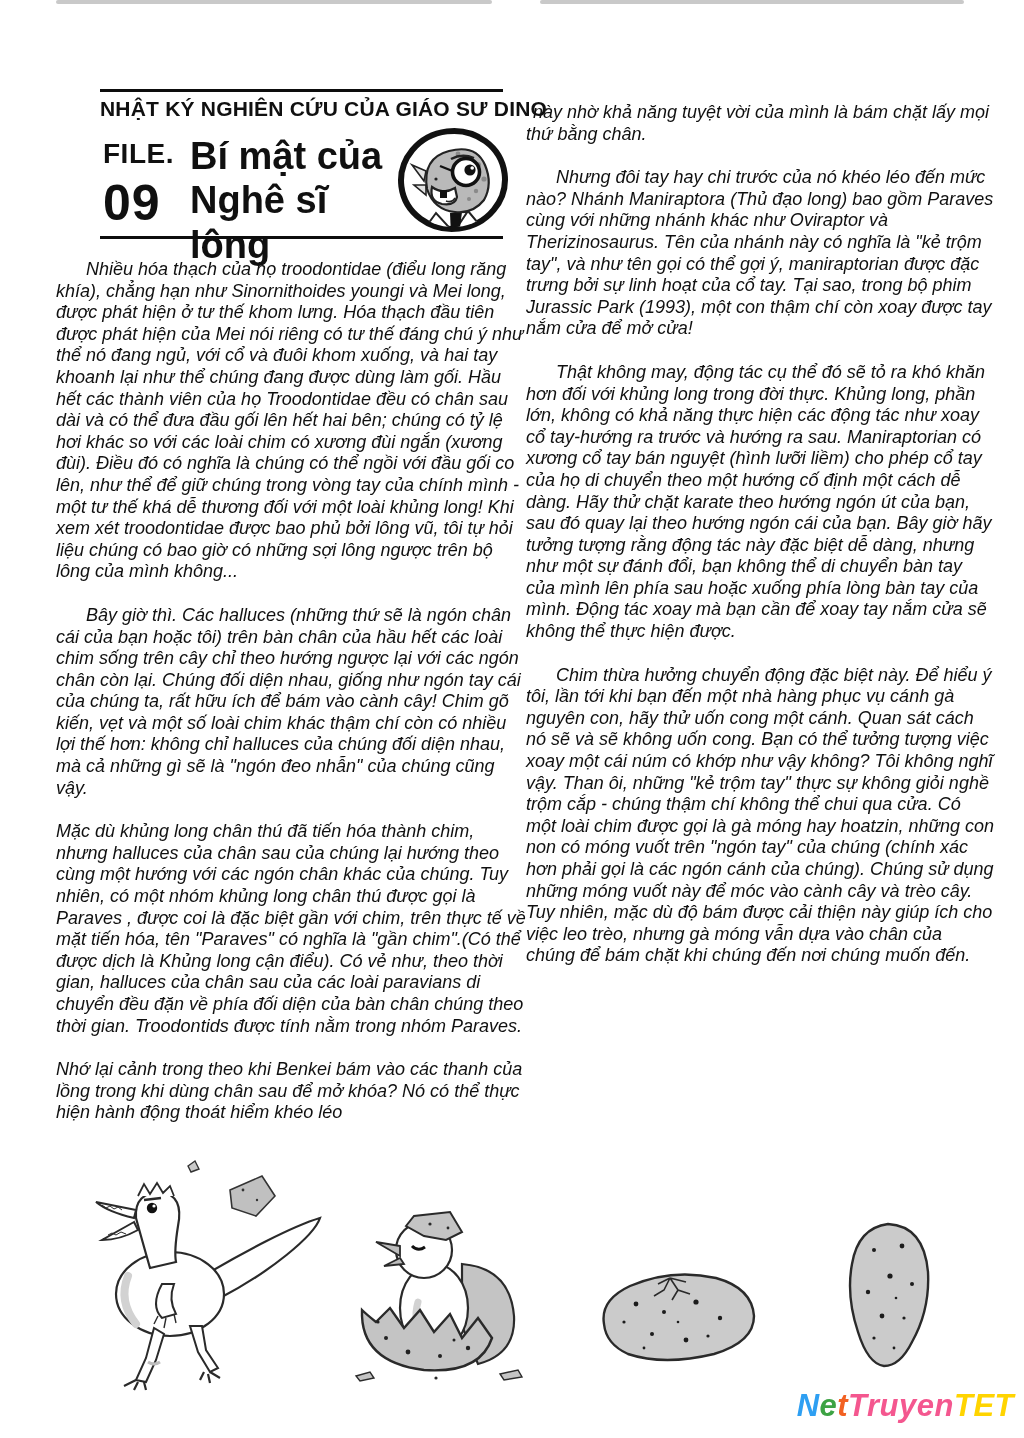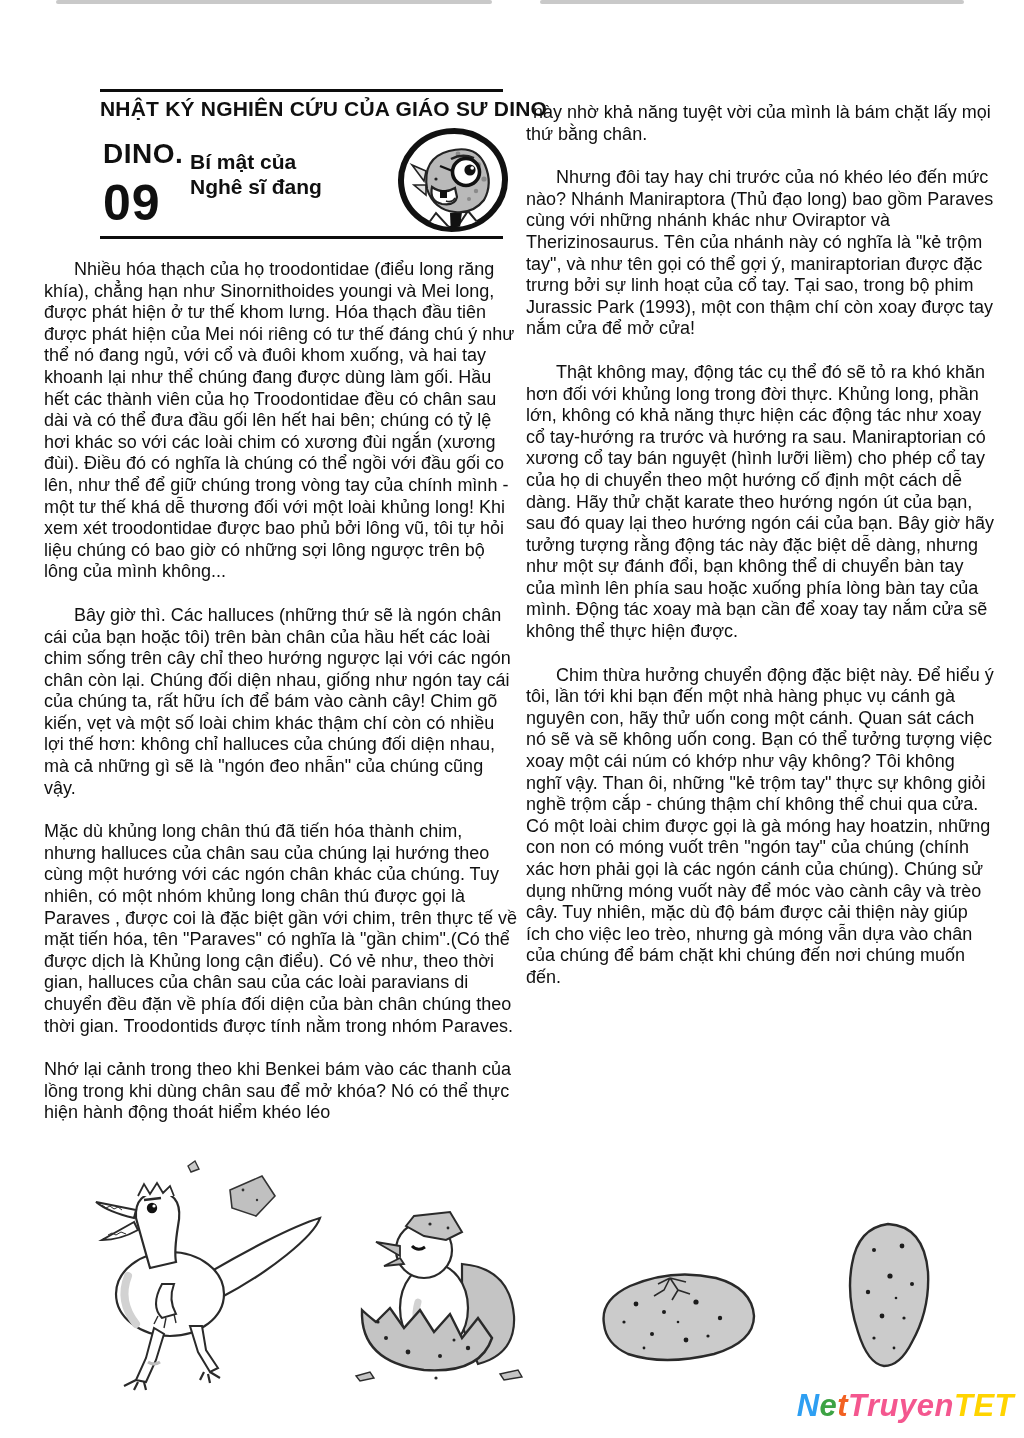--- a/index.html
+++ b/index.html
@@ -19,31 +19,31 @@
   .rule.bottom{top:236px;}
   .kicker{
     position:absolute;left:100px;top:97px;width:403px;text-align:center;
     font-size:21px;font-weight:bold;letter-spacing:.2px;white-space:nowrap;
   }
   .fileblock{position:absolute;left:103px;top:140px;width:88px;text-align:left;font-weight:bold;line-height:1;}
   .file-label{font-size:28px;letter-spacing:.5px;display:block;}
   .file-number{font-size:50px;display:block;margin-top:10px;letter-spacing:1px;}
   .title{
     position:absolute;left:190px;top:134px;width:210px;
-    font-size:21px;font-weight:bold;line-height:1.17;margin-top:16px;
+    font-size:38px;font-weight:bold;line-height:1.17;
   }
   .title span{display:block;}
   .mascot{position:absolute;left:396px;top:127px;width:114px;height:108px;}
 
   
   .col{position:absolute;font-size:18px;line-height:21.6px;text-align:left;}
-  .col p{margin:0 0 22px 0;}
+  .col p{margin:0 0 22px 0;font-style:italic;}
   .col p.indent{text-indent:30px;}
   .col p.halfdent{text-indent:7px;}
-  .col-left{left:44px;top:259px;width:474px;}
+  .col-left{left:56px;top:259px;width:474px;}
   .col-right{left:526px;top:102px;width:468px;}
 
   
   .illus{position:absolute;}
   .illus-chick{left:58px;top:1156px;}
   .illus-hatchling{left:350px;top:1206px;}
   .illus-egg-lying{left:594px;top:1262px;}
   .illus-egg-upright{left:838px;top:1220px;}
 
   
@@ -56,26 +56,26 @@
 <body>
 
 <div class="page">
 
   <div class="bleed left"></div>
   <div class="bleed right"></div>
 
   <div class="rule top"></div>
   <div class="kicker">NHẬT KÝ NGHIÊN CỨU CỦA GIÁO SƯ DINO</div>
   <div class="fileblock">
-    <span class="file-label">DINO.</span>
+    <span class="file-label">FILE.</span>
     <span class="file-number">09</span>
   </div>
   <div class="title">
     <span>Bí mật của</span>
-    <span>Nghê sĩ đang</span>
+    <span>Nghê sĩ lông</span>
   </div>
 
   <div class="mascot">
     <svg width="114" height="108" viewBox="0 0 114 108">
       <defs>
           <clipPath id="ringclip">
             <ellipse cx="57" cy="53" rx="50" ry="47"></ellipse>
           </clipPath>
         </defs>
       <ellipse cx="57" cy="53" rx="52" ry="49" fill="#ffffff" stroke="#111111" stroke-width="6" transform="rotate(-7 57 53)"></ellipse>

